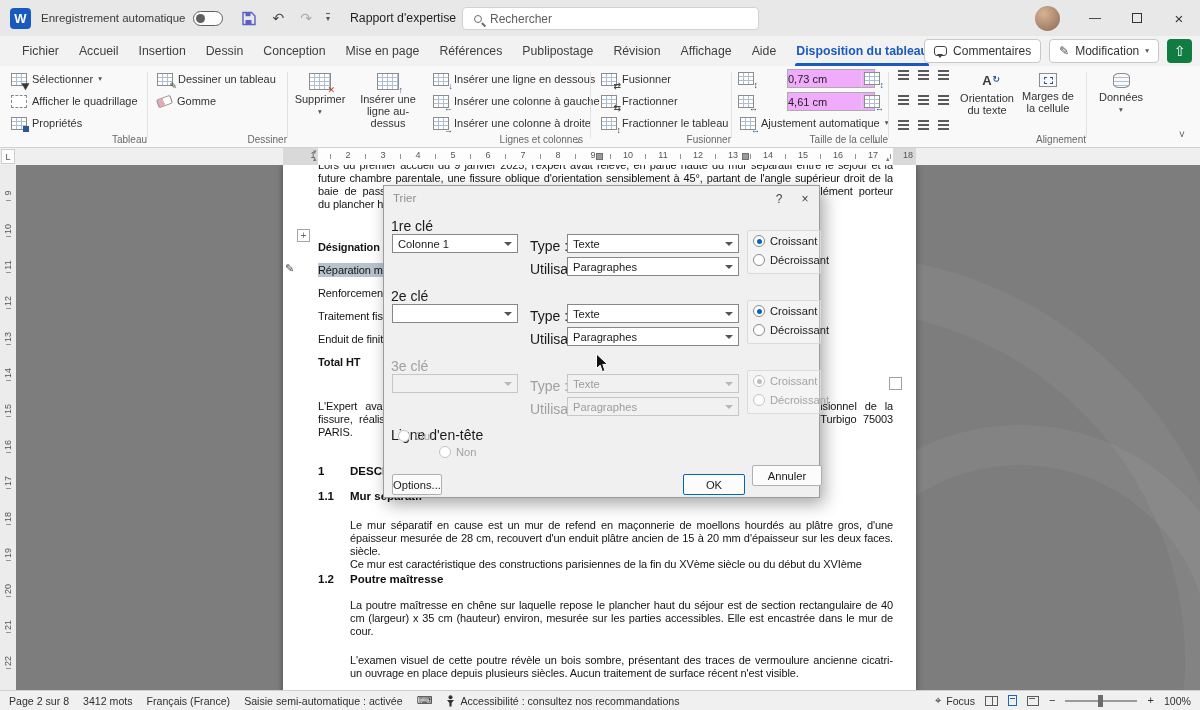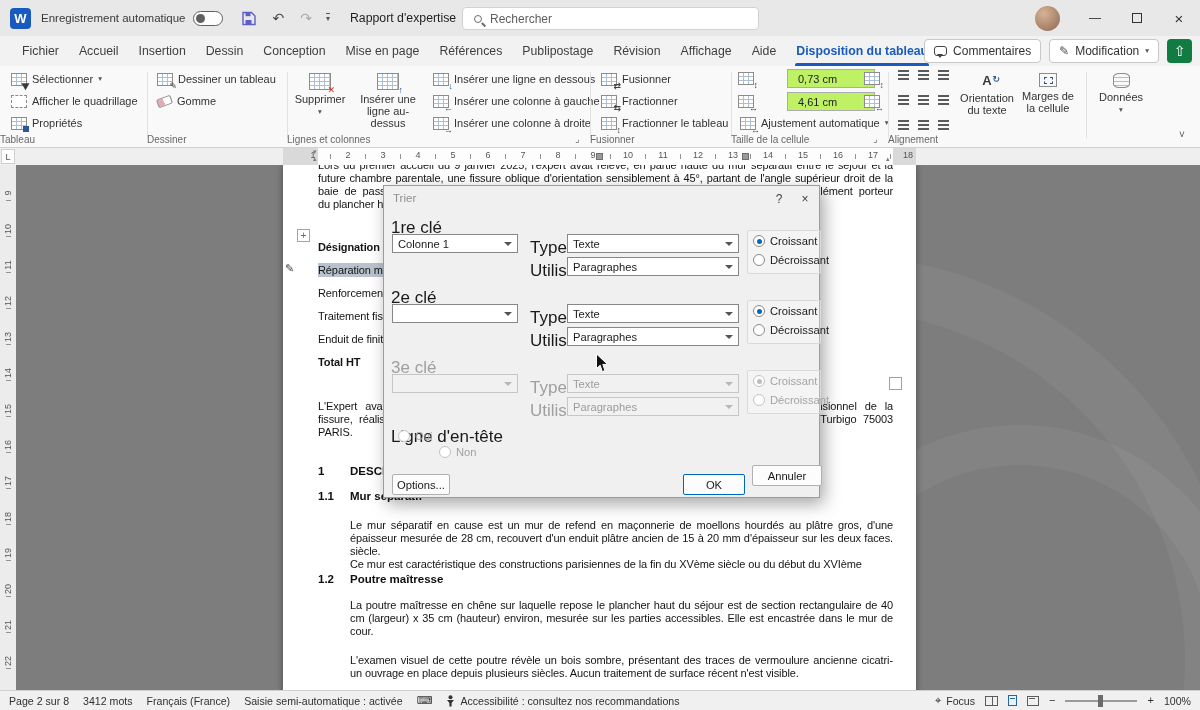--- a/index.html
+++ b/index.html
@@ -35,34 +35,34 @@
 .tabactions{position:absolute;right:8px;top:39px;display:flex;align-items:center;gap:8px}
 .pillbtn{border:1px solid #c8c8c8;background:#fff;border-radius:4px;height:24px;display:flex;align-items:center;gap:6px;padding:0 9px;font-size:12px;color:#333;white-space:nowrap}
 .bub{width:13px;height:10px;border:1.3px solid #444;border-radius:3px;position:relative;flex:none}
 .bub::after{content:"";position:absolute;left:2px;bottom:-6px;border:3px solid transparent;border-top:4px solid #444}
 .pencil{font-size:12px;color:#444;line-height:1}
 .sharebtn{width:25px;height:24px;background:#107c41;border-radius:4px;color:#fff;display:flex;align-items:center;justify-content:center;font-size:14px}
 
 
 .ribbon{position:absolute;left:0;top:66px;right:0;height:82px;background:#f9f9f9;border-bottom:1px solid #d2d2d2}
 .sep{position:absolute;top:6px;height:66px;width:1px;background:#e2e2e2}
-.grplabel{position:absolute;top:68px;font-size:10px;color:#68686a;text-align:left;white-space:nowrap}
+.grplabel{position:absolute;top:68px;font-size:10px;color:#68686a;text-align:right;white-space:nowrap}
 .rb{position:absolute;height:20px;display:flex;align-items:center;gap:5px;padding:0 5px;font-size:11px;color:#333;border-radius:3px;white-space:nowrap}
 .rbL{position:absolute;top:2px;height:62px;display:flex;flex-direction:column;align-items:center;font-size:11px;color:#333;text-align:center;line-height:12px;padding-top:5px;gap:3px;border-radius:3px}
 .ict{width:16px;height:13px;border:1px solid #8c8c8c;background-color:#fff;background-image:repeating-linear-gradient(90deg,transparent 0 4px,#aebfd4 4px 5px),repeating-linear-gradient(180deg,transparent 0 3px,#aebfd4 3px 4px);position:relative;flex:none}
 .ict.big{width:22px;height:17px}
 .ict.dashed{border-style:dashed;background-image:none}
 .ov{position:absolute;right:-5px;bottom:-6px;font-size:9px;font-weight:700;color:#2b579a;line-height:1}
 .ov.red{color:#c0392b}
 .ov.dark{color:#444}
 .ptr{position:absolute;right:-4px;bottom:-4px;width:0;height:0;border-left:7px solid #3a3a3a;border-top:4px solid transparent;border-bottom:4px solid transparent;transform:rotate(-30deg)}
 .cnr{position:absolute;right:-3px;bottom:-3px;width:6px;height:6px;background:#2b579a}
 .erz{width:15px;height:9px;border:1px solid #8c8c8c;border-radius:2px;transform:rotate(-20deg);background:linear-gradient(90deg,#e7aab4 0 45%,#fff 45%);flex:none}
 .chev{font-size:7.5px;color:#555;line-height:1}
-.spin{position:absolute;width:88px;height:19px;border:1px solid #acacac;background:#bef264;font-size:11px;display:flex;align-items:center;padding-left:10px;color:#222}
+.spin{position:absolute;width:88px;height:19px;border:1px solid #acacac;background:#f0abfc;font-size:11px;display:flex;align-items:center;padding-left:0;color:#222}
 .spin .arr{position:absolute;right:0;top:0;bottom:0;width:13px;border-left:1px solid #d6d6d6;display:flex;flex-direction:column}
 .spin .arr b{flex:1;display:flex;align-items:center;justify-content:center;font-size:6px;color:#555;font-weight:normal}
 .al{position:absolute;width:19px;height:20px;border-radius:2px;display:flex;align-items:center;justify-content:center}
 .bars{width:11px;height:1.6px;background:#5a5a5a;box-shadow:0 4px 0 #5a5a5a,0 -4px 0 #5a5a5a}
 .al.t .bars{transform:translateY(-3px)}
 .al.b .bars{transform:translateY(3px)}
 .mgi{width:18px;height:14px;border:1px solid #8c8c8c;display:flex;align-items:center;justify-content:center;flex:none}
 .mgi i{width:9px;height:7px;border:1px dashed #2b579a;display:block}
 .orii{position:relative;width:22px;height:16px;flex:none;font-weight:bold;color:#3a3a3a;font-size:13px;line-height:16px}
 .orii s{position:absolute;right:-2px;top:-2px;font-size:9px;color:#2b579a;text-decoration:none}
@@ -97,21 +97,21 @@
 .hd{position:absolute;font-weight:700;font-size:11.5px;color:#0f0f0f;display:flex;white-space:nowrap}
 .hd b{display:inline-block;width:32px;font-weight:700}
 .thandle{position:absolute;width:13px;height:13px;border:1px solid #a5a5a5;background:#fff;color:#666;font-size:10px;line-height:11px;text-align:center}
 .anchorbox{position:absolute;width:13px;height:13px;border:1px solid #a0a0a0;background:#fff}
 .marginpen{position:absolute;font-size:11px;color:#4a4a4a}
 
 
 .dialog{position:absolute;left:383px;top:20px;width:437px;height:313px;background:#f0f0f0;border:1px solid #9c9c9c;box-shadow:4px 6px 16px rgba(0,0,0,.35);font-size:11.3px;color:#1a1a1a;z-index:5}
 .dtitle{position:absolute;left:9px;top:6px;color:#8f8f8f;font-size:11.5px}
 .dctl{position:absolute;top:4px;width:24px;height:18px;display:flex;align-items:center;justify-content:center;color:#444;font-size:12px}
-.dlabel{position:absolute;font-size:17px;color:#1a1a1a;white-space:nowrap}
+.dlabel{position:absolute;font-size:14px;color:#1a1a1a;white-space:nowrap}
 .dlabel.dis{color:#9f9f9f}
 .combo{position:absolute;height:19px;border:1px solid #878787;background:#fff;display:flex;align-items:center;padding:0 18px 0 5px;font-size:11.2px;color:#1a1a1a;white-space:nowrap;overflow:hidden}
 .combo::after{content:"";position:absolute;right:5px;top:7px;border:4px solid transparent;border-top:4.5px solid #555}
 .combo.dis{background:#f1f1f1;border-color:#c6c6c6;color:#9c9c9c}
 .combo.dis::after{border-top-color:#b7b7b7}
 .rgroup{position:absolute;width:74px;height:44px;border:1px solid #dadada;border-radius:2px;background:rgba(255,255,255,.25)}
 .radio{display:flex;align-items:center;gap:5px;position:absolute;font-size:11.2px;color:#1a1a1a;white-space:nowrap}
 .rdot{width:12px;height:12px;border:1px solid #8a8a8a;border-radius:50%;background:#fff;position:relative;flex:none}
 .radio.sel .rdot::after{content:"";position:absolute;inset:2.5px;border-radius:50%;background:#0067c0}
 .radio.dis{color:#a3a3a3}
@@ -530,21 +530,21 @@
       <div class="dlabel" style="left:7px;top:241px">Ligne d'en-tête</div>
       <div class="radio dis" style="left:14px;top:244px">
           <span class="rdot"></span>
           <span>Oui</span>
         </div>
       <div class="radio dis" style="left:55px;top:260px">
           <span class="rdot"></span>
           <span>Non</span>
         </div>
 
-      <div class="dbtn" style="left:8px;top:288px;width:58px">Options...</div>
+      <div class="dbtn" style="left:8px;top:288px;width:50px">Options...</div>
       <div class="dbtn default" style="left:299px;top:288px;width:62px">OK</div>
       <div class="dbtn" style="left:368px;top:279px;width:70px">Annuler</div>
     </div>
 
     <div class="cursor" style="left:595px;top:188px">
       <svg width="14" height="21" viewBox="0 0 14 21">
           <path d="M1.5 1 L1.5 15.5 L5.2 12.2 L7.3 18.6 L9.9 17.6 L7.8 11.4 L12.6 11.4 Z" fill="#111" stroke="#fff" stroke-width="1"></path>
         </svg>
     </div>
   </div>

